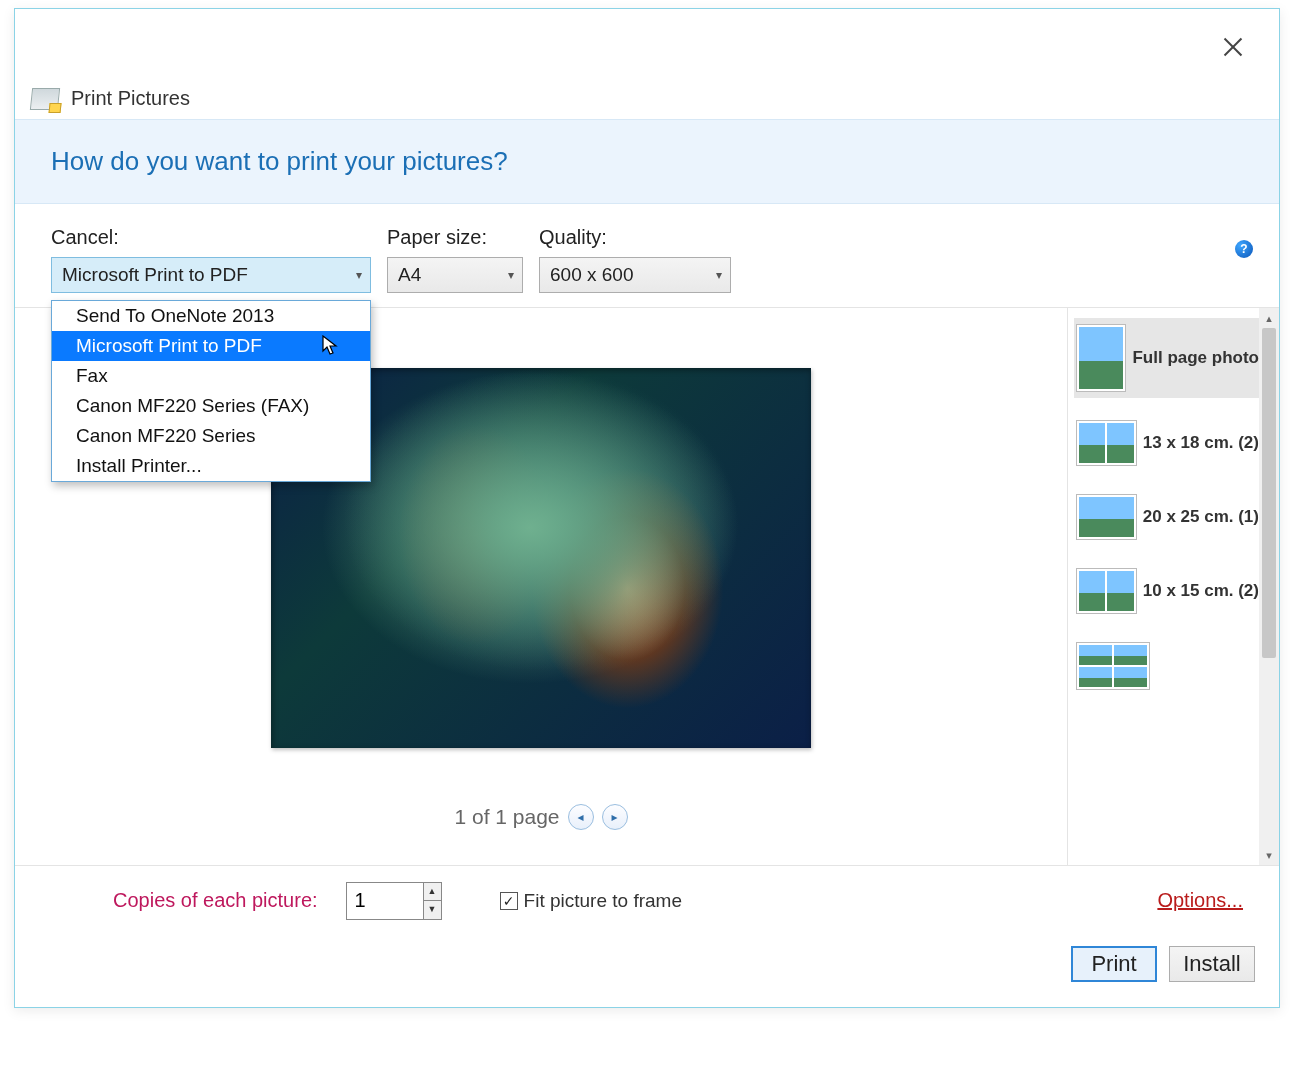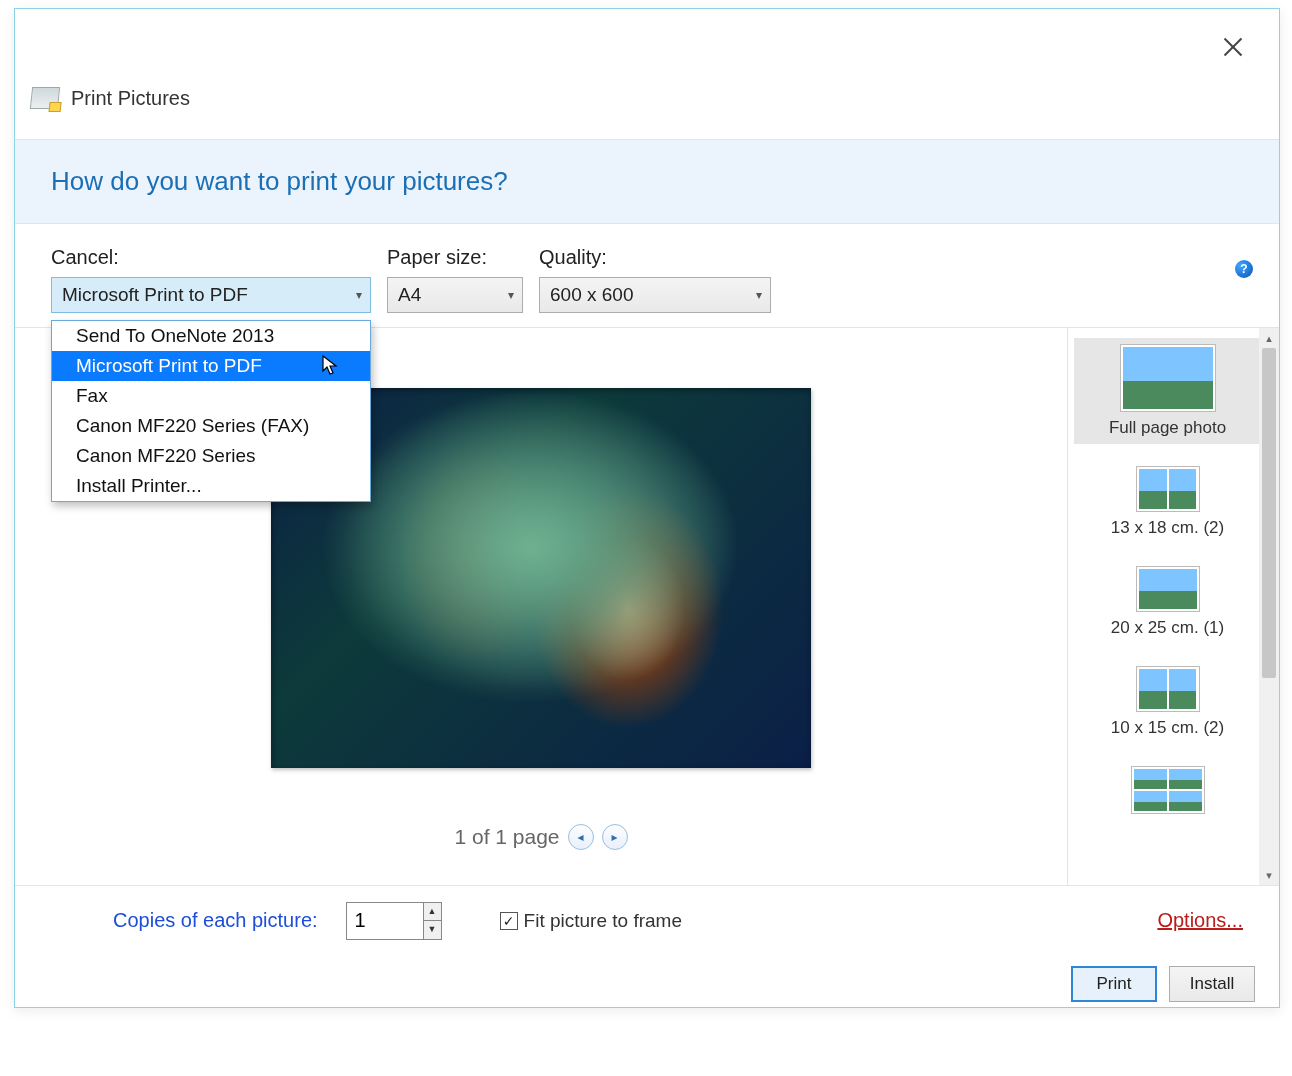--- a/index.html
+++ b/index.html
@@ -6,33 +6,33 @@
   body { background: #fff; width: 1292px; height: 1076px; position: relative; }
   .window {
     position: absolute; top: 8px; left: 14px; width: 1266px; height: 1000px;
     border: 1px solid #8bd3e6; background: #fff;
     box-shadow: 0 3px 12px rgba(0,0,0,.08);
   }
   .titlebar { height: 110px; position: relative; }
   .close-x { position:absolute; top:24px; right:32px; width:28px; height:28px; color:#333; }
   .close-x::before, .close-x::after{content:"";position:absolute;left:13px;top:2px;width:2px;height:24px;background:#444;}
   .close-x::before{transform:rotate(45deg);} .close-x::after{transform:rotate(-45deg);}
-  .title-row{display:flex;gap:12px;padding:78px 0 0 16px;}
+  .title-row{display:flex;align-items:center;gap:12px;padding:78px 0 0 16px;}
   .title-icon{width:28px;height:22px;background:linear-gradient(#cfd8dc,#eceff1);border:1px solid #9aa;position:relative;transform:skewX(-6deg);}
   .title-icon::after{content:"";position:absolute;right:-4px;bottom:-4px;width:10px;height:8px;background:#ffd54f;border:1px solid #c9a02a;}
   .title-text{font-size:20px;color:#333;}
-  .header-band{background:#ebf4fd;border-top:1px solid #d7e8f6;border-bottom:1px solid #d7e8f6;margin-top:20px;padding:26px 36px;}
+  .header-band{background:#ebf4fd;border-top:1px solid #d7e8f6;border-bottom:1px solid #d7e8f6;padding:26px 36px;}
   .header-band h1{font-size:26px;font-weight:400;color:#1b6fb5;}
   .config-row{position:relative;padding:22px 36px 14px 36px;display:flex;gap:16px;}
   .field{display:flex;flex-direction:column;gap:8px;}
   .field label{font-size:20px;color:#222;}
   .select{width:320px;height:36px;background:linear-gradient(#f4f4f4,#e9e9e9);border:1px solid #adadad;position:relative;padding:4px 28px 4px 10px;font-size:19px;color:#222;text-align:left;}
   .select.printer{width:320px;background:#d6edf9;border:1px solid #7fbde0;}
   .select.paper{width:136px;}
-  .select.quality{width:232px;}
+  .select.quality{width:192px;}
   .chev{position:absolute;right:8px;top:50%;transform:translateY(-50%);font-size:12px;color:#555;}
   .help-icon{position:absolute;right:26px;top:36px;width:18px;height:18px;border-radius:50%;background:radial-gradient(circle at 30% 30%,#3ea6ff,#0a55b8);color:#fff;font-size:12px;line-height:18px;text-align:center;font-weight:bold;}
   .dropdown{position:absolute;left:36px;top:96px;width:320px;border:1px solid #6aa9d9;background:#fff;box-shadow:2px 4px 8px rgba(0,0,0,.25);z-index:50;}
   .dropdown .opt{padding:4px 24px;font-size:19px;color:#111;white-space:nowrap;}
   .dropdown .opt.hl{background:#0a7aff;color:#fff;position:relative;}
   .cursor-arrow{position:absolute;right:30px;top:4px;}
   .content{position:relative;display:flex;border-top:1px solid #e4e4e4;height:558px;}
   .preview-pane{flex:1;display:flex;flex-direction:column;align-items:center;padding-top:60px;}
   .preview-img{width:540px;height:380px;background:
     radial-gradient(ellipse 400px 300px at 48% 42%, #6fb08f 0%, transparent 52%),
@@ -43,41 +43,41 @@
     box-shadow:1px 2px 6px rgba(0,0,0,.4) inset, 1px 2px 4px rgba(0,0,0,.25);
   }
   .pager-row{display:flex;align-items:center;gap:8px;margin-top:56px;}
   .pager-text{font-size:21px;color:#666;}
   .nav-btn{width:26px;height:26px;border-radius:50%;border:1px solid #9abedf;background:linear-gradient(#fdfdff,#e8f0fb);display:flex;align-items:center;justify-content:center;font-size:12px;color:#2f6ea9;}
   .layout-panel{width:212px;border-left:1px solid #e4e4e4;position:relative;padding-top:8px;}
   .layout-scroll{position:absolute;right:0;top:0;width:20px;height:100%;background:#f0f0f0;}
   .layout-scroll .up,.layout-scroll .down{position:absolute;left:0;width:20px;height:20px;background:#f0f0f0;color:#666;text-align:center;font-size:11px;line-height:20px;}
   .layout-scroll .up{top:0;} .layout-scroll .down{bottom:0;}
   .layout-scroll .thumb{position:absolute;left:3px;top:20px;width:14px;height:330px;background:#c7c7c7;border-radius:2px;}
-  .layout-item{display:flex;flex-direction:column;align-items:center;gap:6px;margin:2px 18px 16px 6px;padding:6px 2px;}
+  .layout-item{display:flex;align-items:center;gap:6px;margin:2px 18px 16px 6px;padding:6px 2px;font-weight:bold;}
   .layout-item.selected{background:#e6e6e6;}
   .layout-item .lbl{font-size:17px;color:#333;white-space:nowrap;}
   .thumb-frame{width:64px;height:46px;background:#fff;border:1px solid #bbb;display:flex;align-items:center;justify-content:center;gap:2px;padding:2px;}
   .thumb-frame.full{width:96px;height:68px;}
   .mini{flex:1;height:100%;background:linear-gradient(#7ec5ff 55%,#4a8a5c 55%);}
   .mini.half{flex:0 0 48%;}
   .thumb-grid{width:74px;height:48px;display:grid;grid-template:1fr 1fr/1fr 1fr;gap:2px;background:#fff;border:1px solid #bbb;padding:2px;}
   .thumb-grid .mini{width:100%;height:100%;}
   .bottom-bar{border-top:1px solid #e4e4e4;height:70px;display:flex;align-items:center;gap:28px;padding:0 36px;}
-  .copies-lbl{font-size:20px;color:#1d4ed8;margin-left:62px;}
+  .copies-lbl{font-size:20px;color:#be185d;margin-left:62px;}
   .spinner{display:flex;border:1px solid #888;height:38px;}
   .spinner input{width:76px;border:none;padding:4px 8px;font-size:20px;outline:none;}
   .spinner .btns{display:flex;flex-direction:column;width:18px;border-left:1px solid #888;}
   .spinner .b{flex:1;background:#f0f0f0;text-align:center;font-size:9px;color:#333;line-height:17px;}
   .spinner .b+.b{border-top:1px solid #888;}
   .check-row{display:flex;align-items:center;gap:6px;font-size:19px;color:#333;margin-left:30px;}
   .chk{width:18px;height:18px;border:1px solid #555;display:flex;align-items:center;justify-content:center;font-size:14px;color:#222;}
   .options-link{margin-left:auto;color:#b91c1c;font-size:20px;text-decoration:underline;}
   .action-bar{height:58px;display:flex;justify-content:flex-end;align-items:center;gap:12px;padding-right:24px;}
-  .btn{width:86px;height:36px;border:1px solid #adadad;background:linear-gradient(#f4f4f4,#e9e9e9);font-size:17px;color:#222;}
+  .btn{width:86px;height:36px;border:1px solid #adadad;background:linear-gradient(#f4f4f4,#e9e9e9);font-size:22px;color:#222;}
   .btn.primary{border:2px solid #2f86d7;background:#e7f1fb;}
 </style>
 </head>
 <body>
 
 <div class="window">
 
   <div class="titlebar">
     <div class="close-x"></div>
     <div class="title-row">

